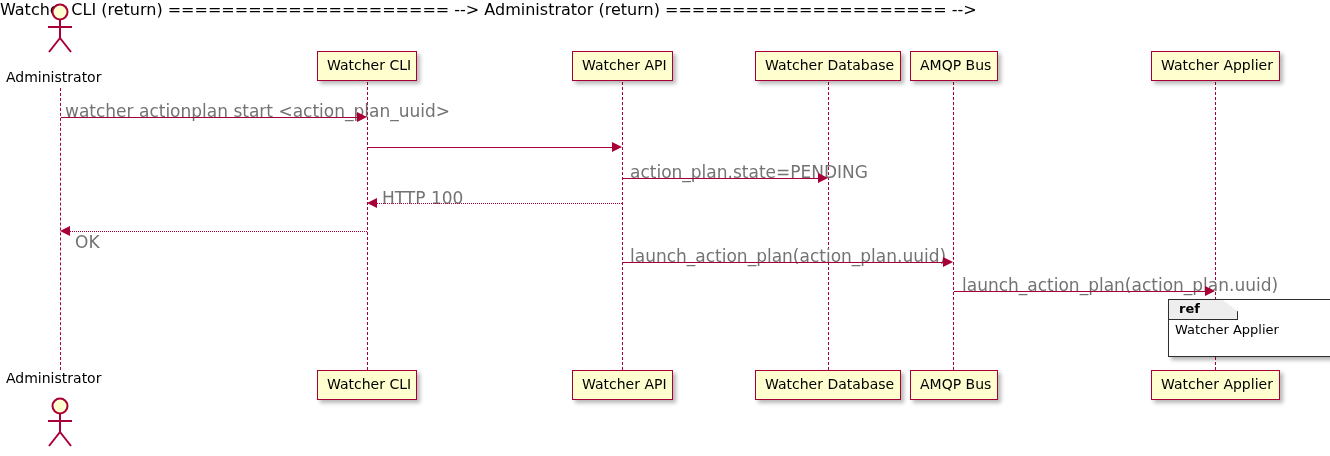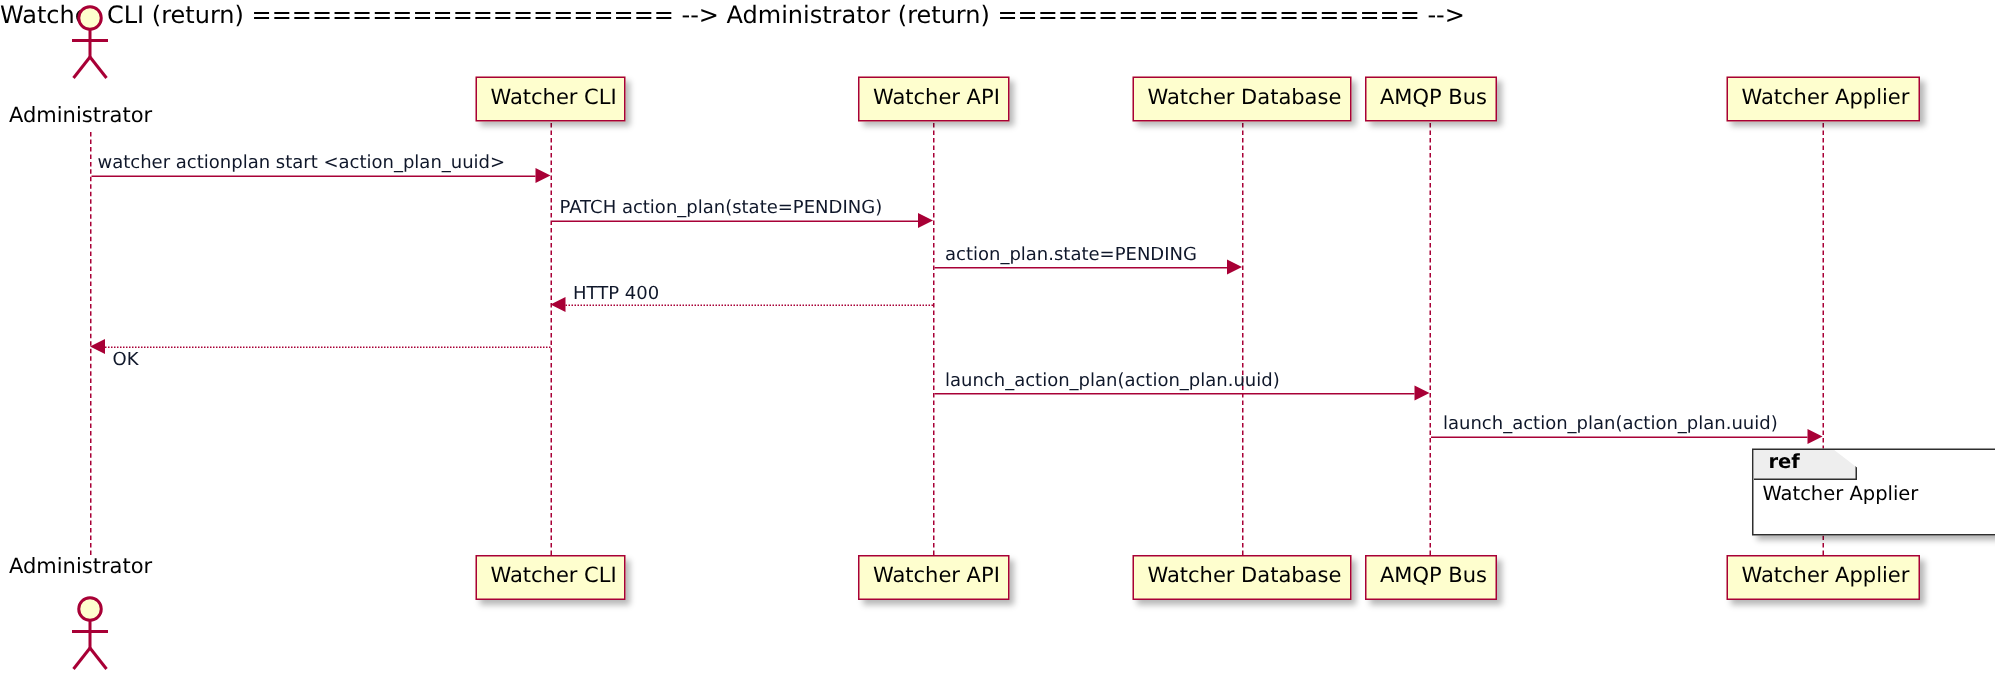--- a/index.html
+++ b/index.html
@@ -71,22 +71,22 @@
     border-bottom: 5px solid transparent;
   }
   .arrow-head.right {
     border-left: 10px solid #A80036;
   }
   .arrow-head.left {
     border-right: 10px solid #A80036;
   }
   .msg-label {
     position: absolute;
-    font-size: 12px;
-    color: #0f172a;
+    font-size: 17px;
+    color: #737373;
     white-space: nowrap;
   }
 
   
   .ref-box {
     position: absolute;
     box-sizing: border-box;
     background: #FFFFFF;
     border: 1.5px solid #2E2E2E;
     box-shadow: 3px 3px 4px rgba(0,0,0,0.3);
@@ -162,31 +162,30 @@
   <div class="participant" style="left:1151px;top:51px;width:129px;">
     <span>Watcher Applier</span>
   </div>
 
   
   <div class="msg-label" style="left:65px;top:101px;">watcher actionplan start &lt;action_plan_uuid&gt;</div>
   <div class="msg-line" style="left:61px;top:117px;width:296px;"></div>
   <div class="arrow-head right" style="left:357px;top:112px;"></div>
 
   
-  <div class="msg-label" style="left:373px;top:131px;">PATCH action_plan(state=PENDING)</div>
   <div class="msg-line" style="left:368px;top:147px;width:244px;"></div>
   <div class="arrow-head right" style="left:612px;top:142px;"></div>
 
   
   <div class="msg-label" style="left:630px;top:162px;text-align:right;">action_plan.state=PENDING</div>
   <div class="msg-line" style="left:623px;top:178px;width:195px;"></div>
   <div class="arrow-head right" style="left:818px;top:173px;"></div>
 
    Watcher CLI (return) ===================== --&gt;
-  <div class="msg-label" style="left:382px;top:188px;">HTTP 400</div>
+  <div class="msg-label" style="left:382px;top:188px;">HTTP 100</div>
   <div class="msg-line dotted" style="left:377px;top:203px;width:245px;"></div>
   <div class="arrow-head left" style="left:367px;top:198px;"></div>
 
    Administrator (return) ===================== --&gt;
   <div class="msg-label" style="left:75px;top:216px;margin-top:16px;">OK</div>
   <div class="msg-line dotted" style="left:70px;top:231px;width:297px;"></div>
   <div class="arrow-head left" style="left:60px;top:226px;"></div>
 
   
   <div class="msg-label" style="left:630px;top:246px;">launch_action_plan(action_plan.uuid)</div>

